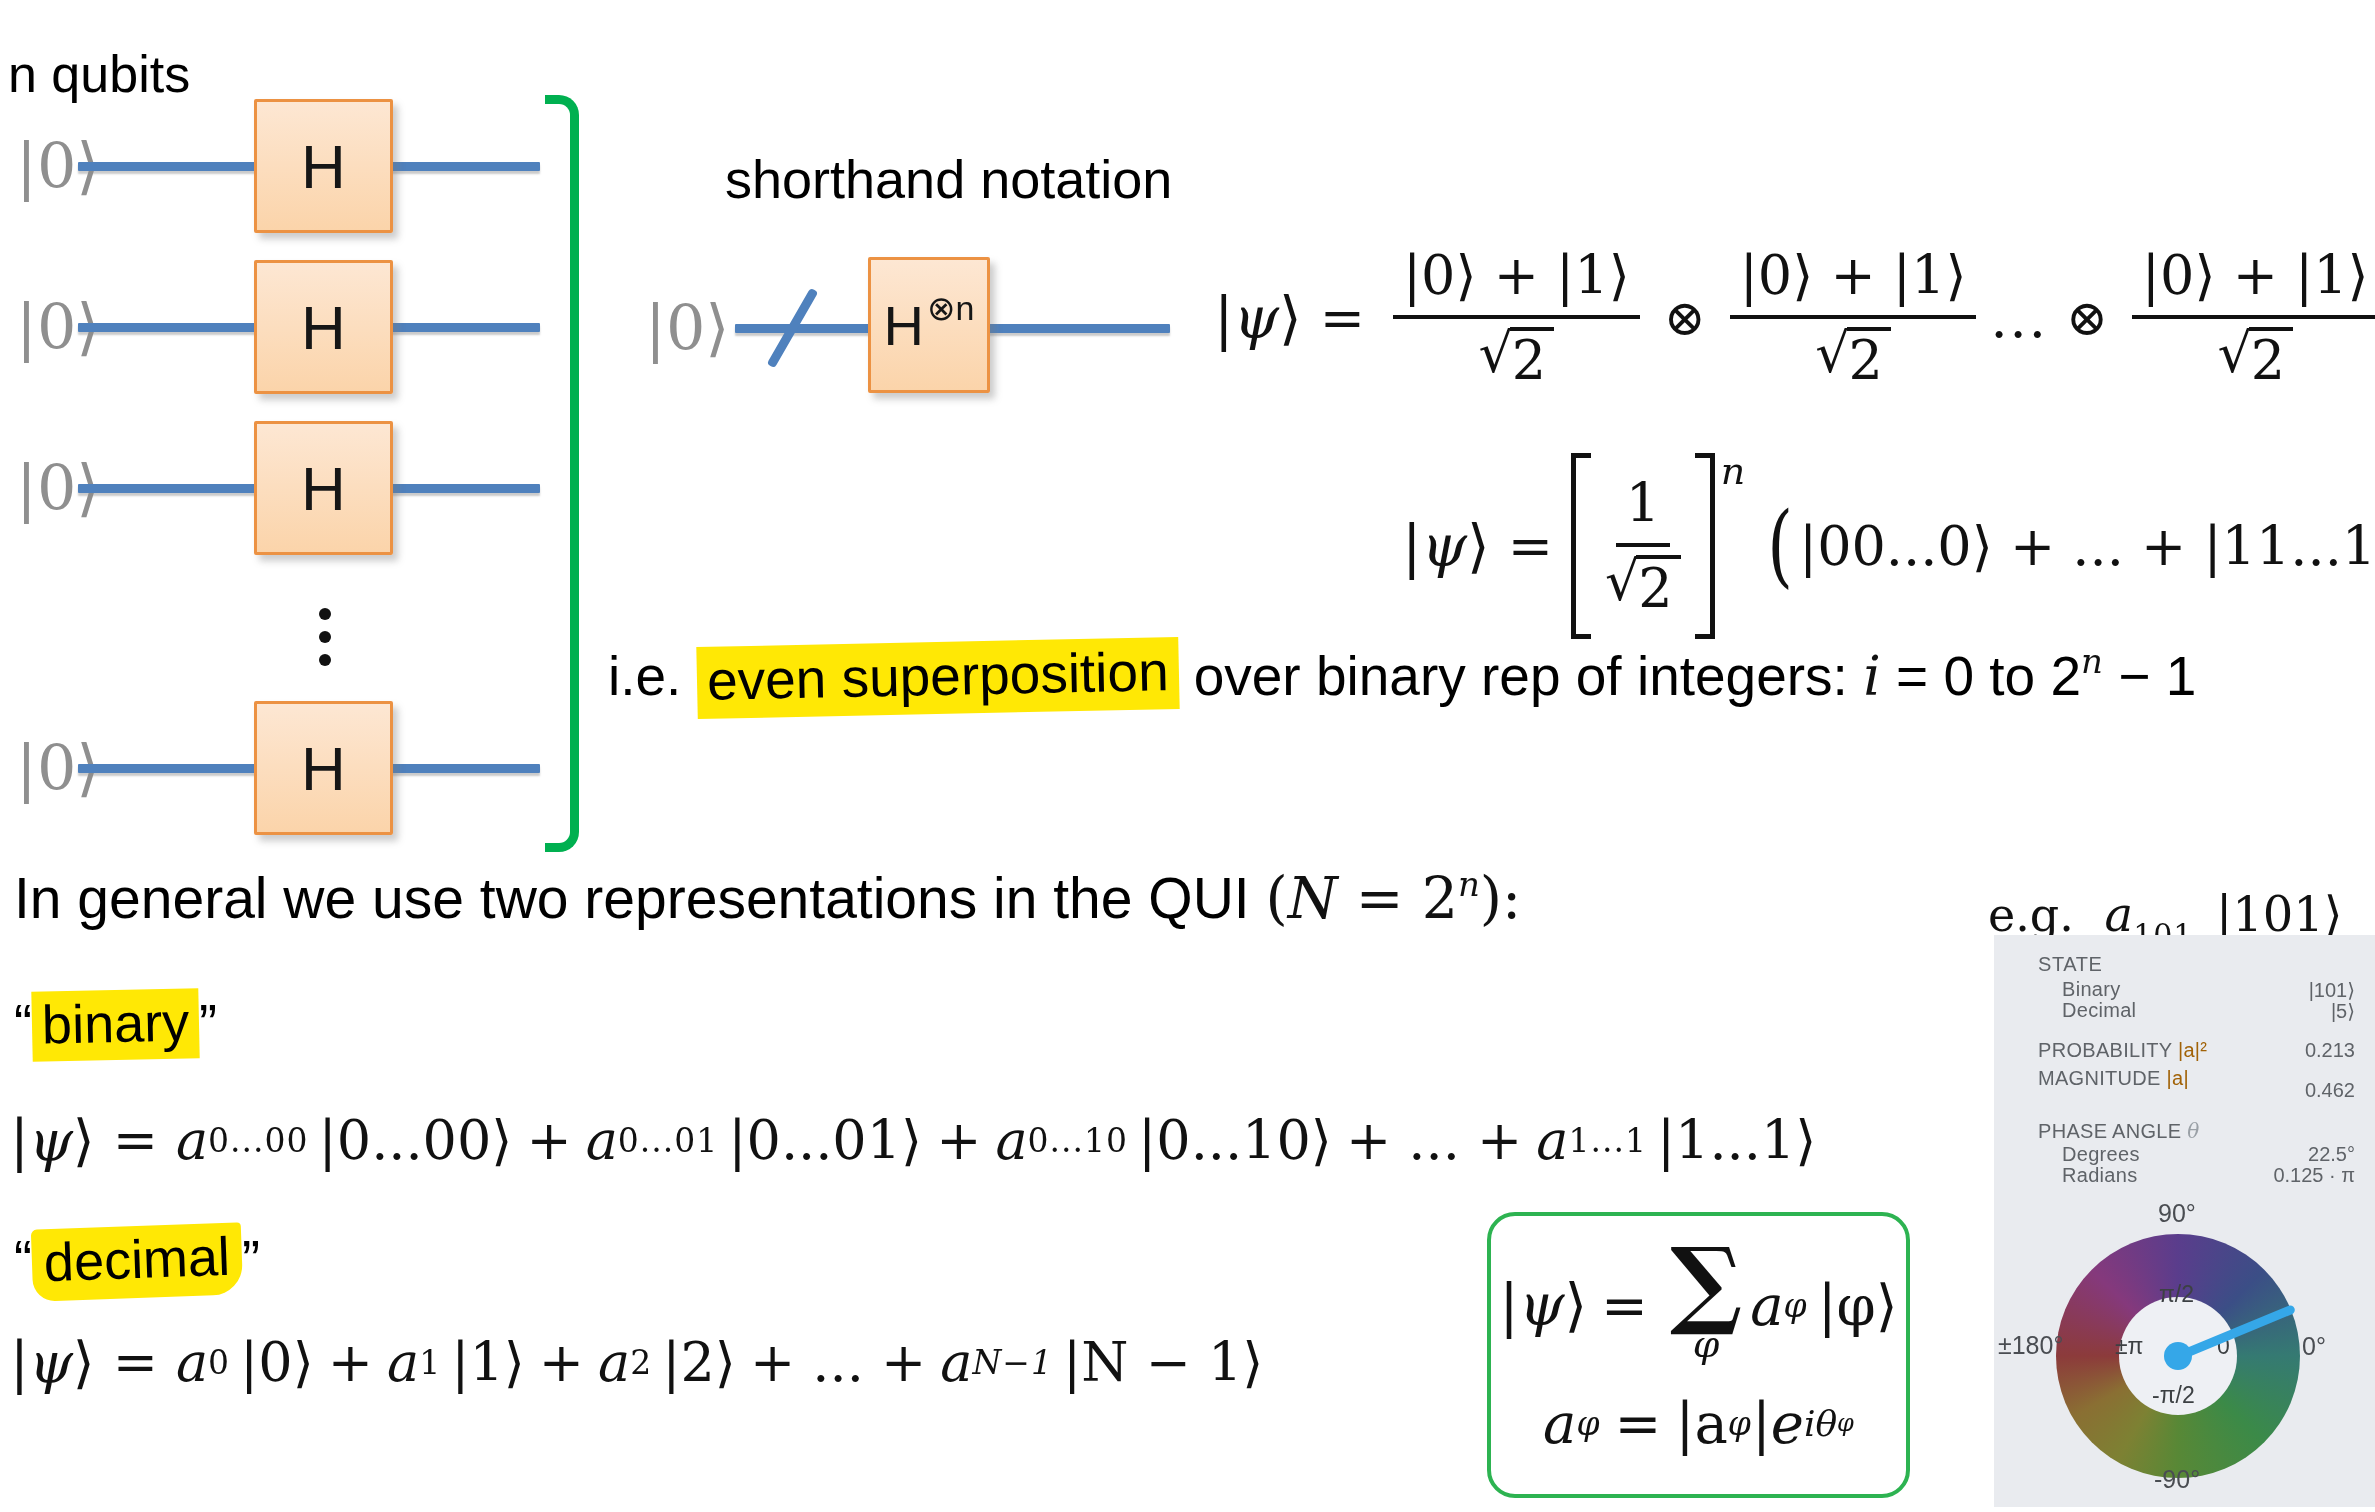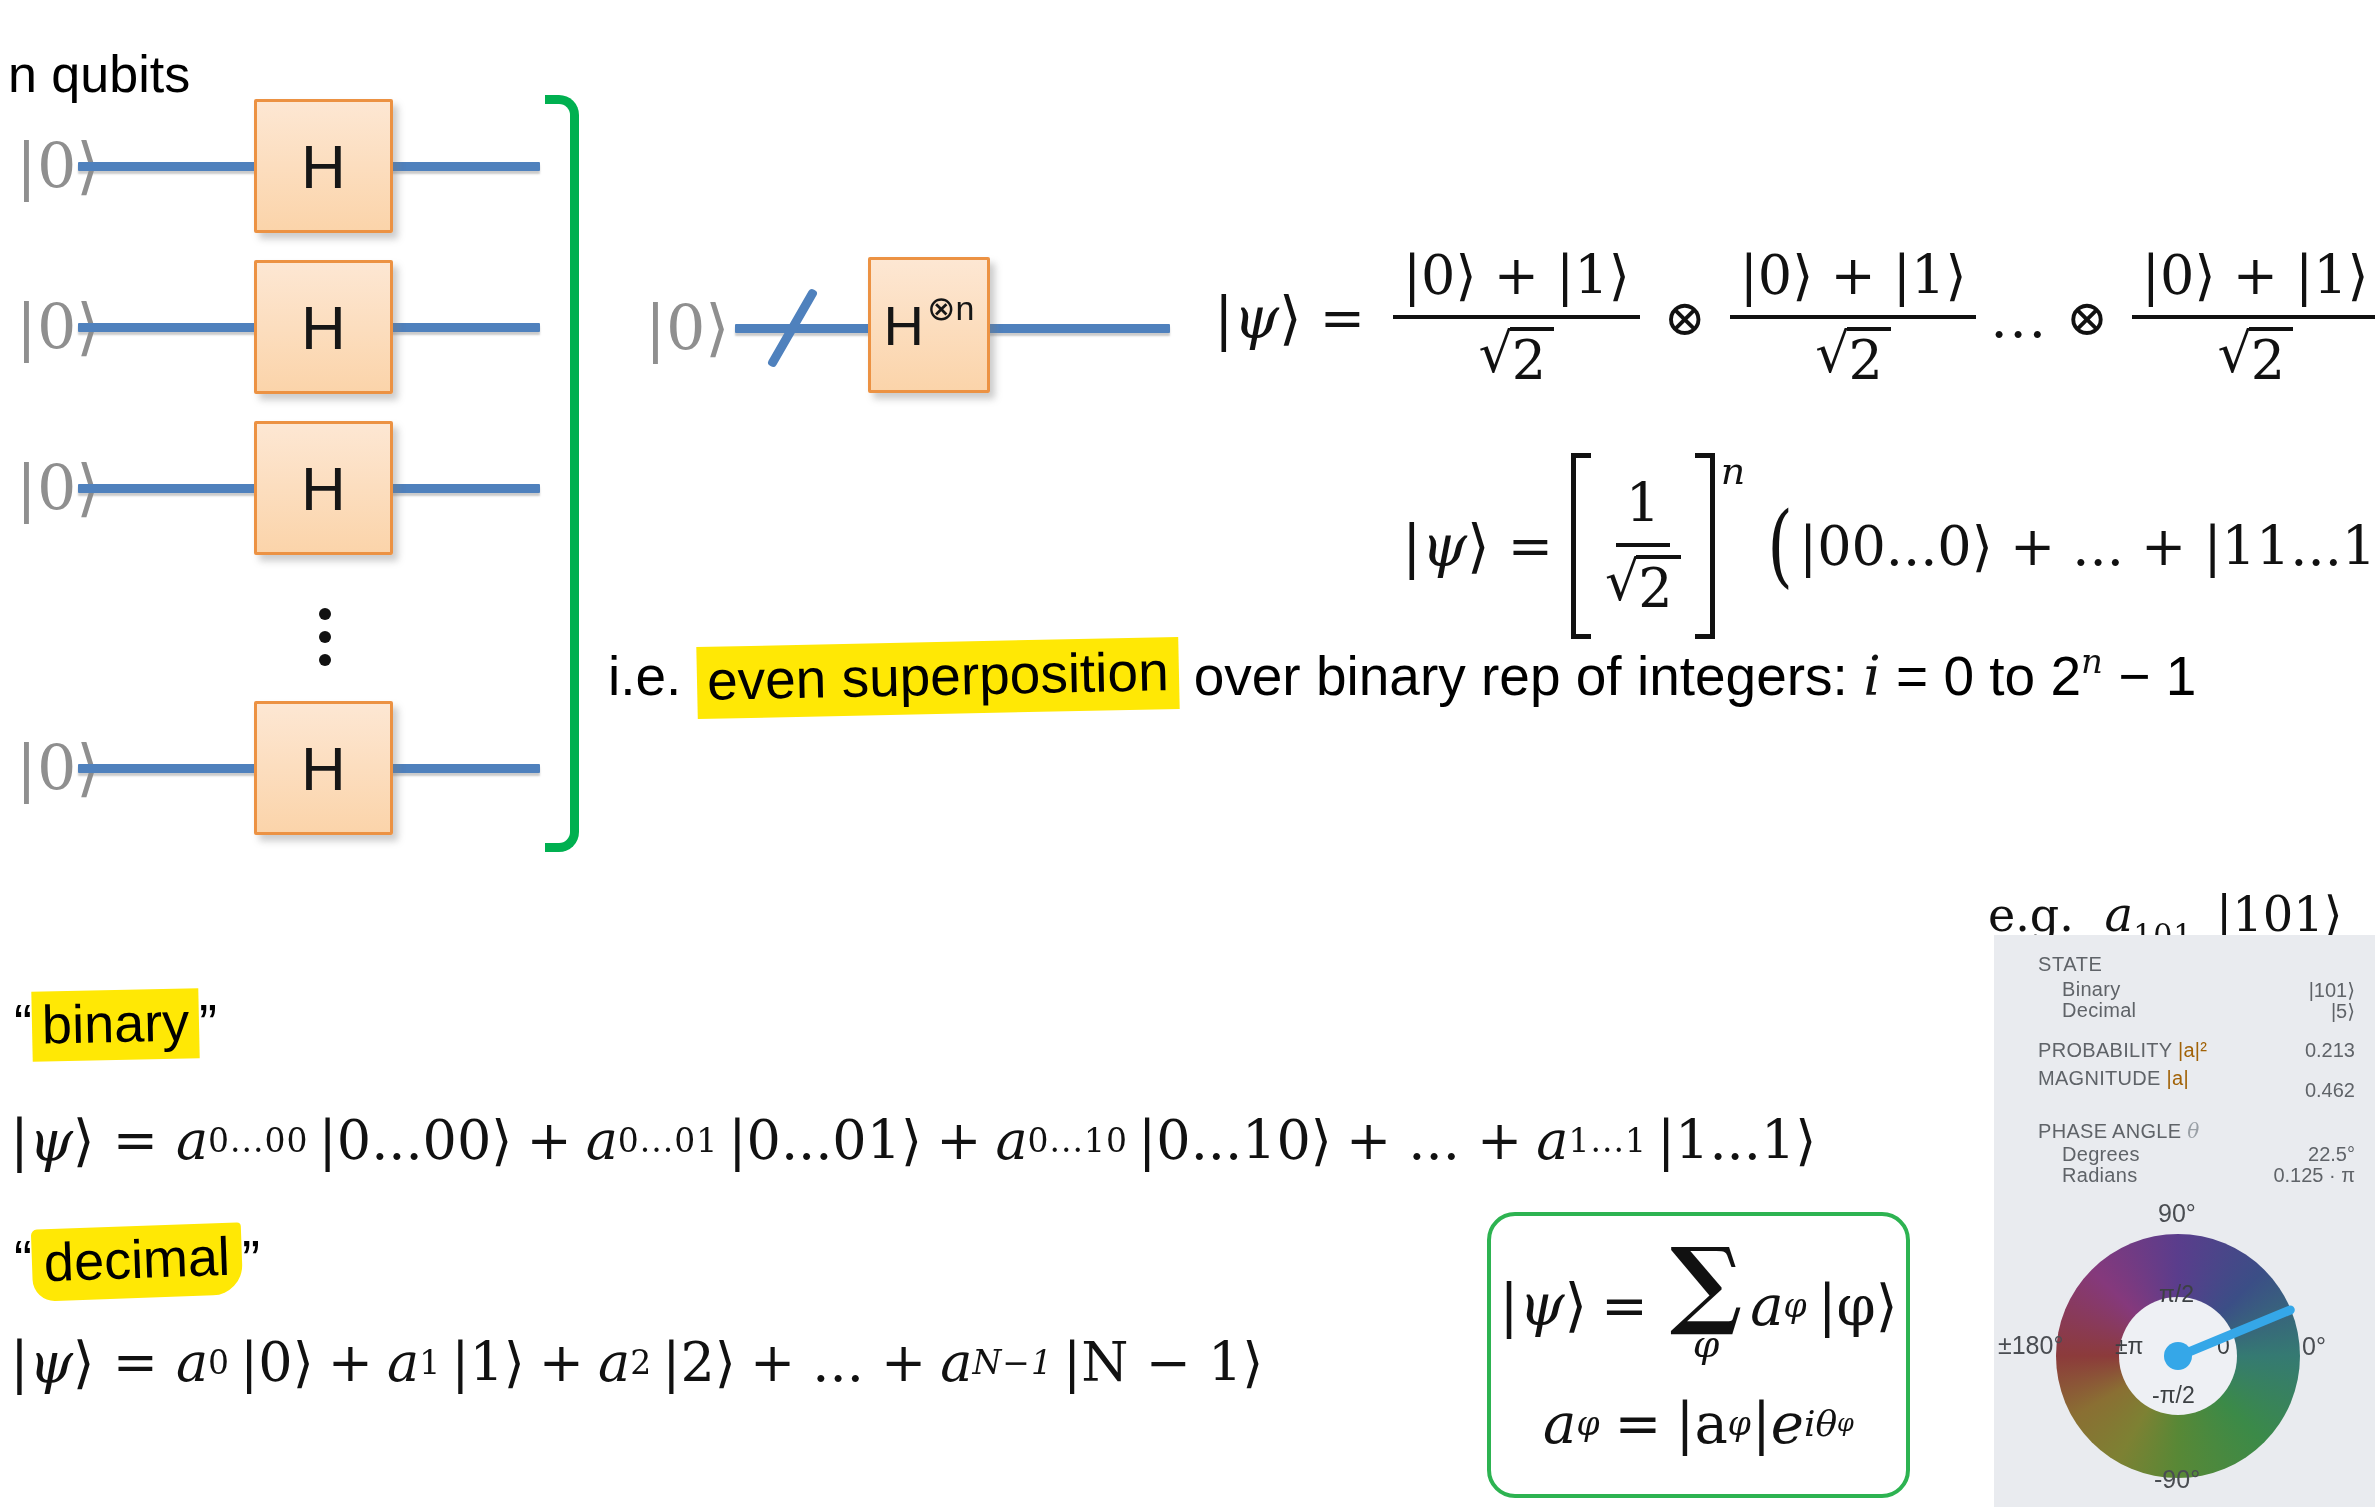--- a/index.html
+++ b/index.html
@@ -115,20 +115,21 @@
   </div>
 
   <div class="ket0" style="left:16px;top:732px;">|0⟩</div>
   <div class="wire" style="left:78px;top:764px;width:462px;"></div>
   <div class="gate" style="left:254px;top:701px;width:139px;height:134px;">
     <span class="gh">H</span>
   </div>
 
   <div class="bracket"></div>
 
+  <div class="abs sans" style="left:725px;top:148px;font-size:54px;">shorthand notation</div>
   <div class="ket0" style="left:645px;top:292px;">|0⟩</div>
   <div class="wire" style="left:735px;top:324px;width:435px;"></div>
   <div class="slash"></div>
   <div class="gate" style="left:868px;top:257px;width:122px;height:136px;">
     <span class="gh" style="font-size:56px;">H</span>
     <span class="gsup">⊗n</span>
   </div>
 
   <div class="eqrow m" style="left:1214px;top:246px;height:144px;font-size:54px;">
     <span style="font-size:58px;"><span>|</span><span class="mi">ψ</span><span>⟩</span></span>
@@ -175,20 +176,23 @@
     <span class="bp" style="margin-left:22px;">(</span>
     <span style="margin:0 6px;">|00...0⟩ + ... + |11...1⟩</span>
 
   </div>
 
   <div class="abs sans nowrap" style="left:608px;top:641px;font-size:55px;">
     <span>i.e.</span>
     <span class="hl">even superposition</span><span> over binary rep of integers: </span><span class="m mi">i</span><span> = 0 to 2</span><span class="m mi msup">n</span><span> − 1</span>
   </div>
 
+  <div class="abs sans nowrap" style="left:14px;top:864px;font-size:57px;">
+    <span>In general we use two representations in the QUI </span><span class="m">(</span><span class="m mi">N</span><span class="m"> = 2</span><span class="m mi msup">n</span><span class="m">):</span>
+  </div>
 
   <div class="abs m nowrap" style="left:1988px;top:856px;font-size:46px;margin-top:30px;">
     <span>e.g.</span>
     <span class="mi" style="margin-left:16px;font-size:48px;">a</span><span class="msub" style="font-size:30px;">101</span>
     <span style="font-size:48px;margin-left:8px;">|101⟩</span>
   </div>
 
   <div class="abs sans nowrap" style="left:14px;top:990px;font-size:54px;">
     <span>“</span><span class="hl">binary</span><span>”</span>
   </div>

